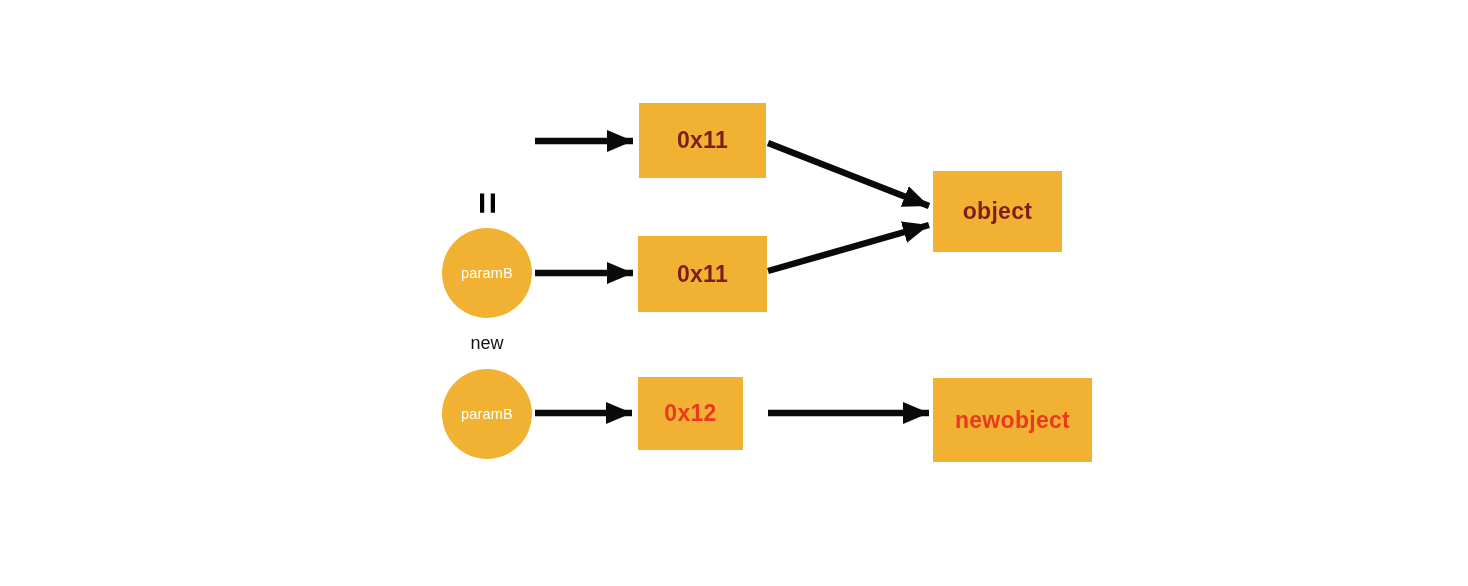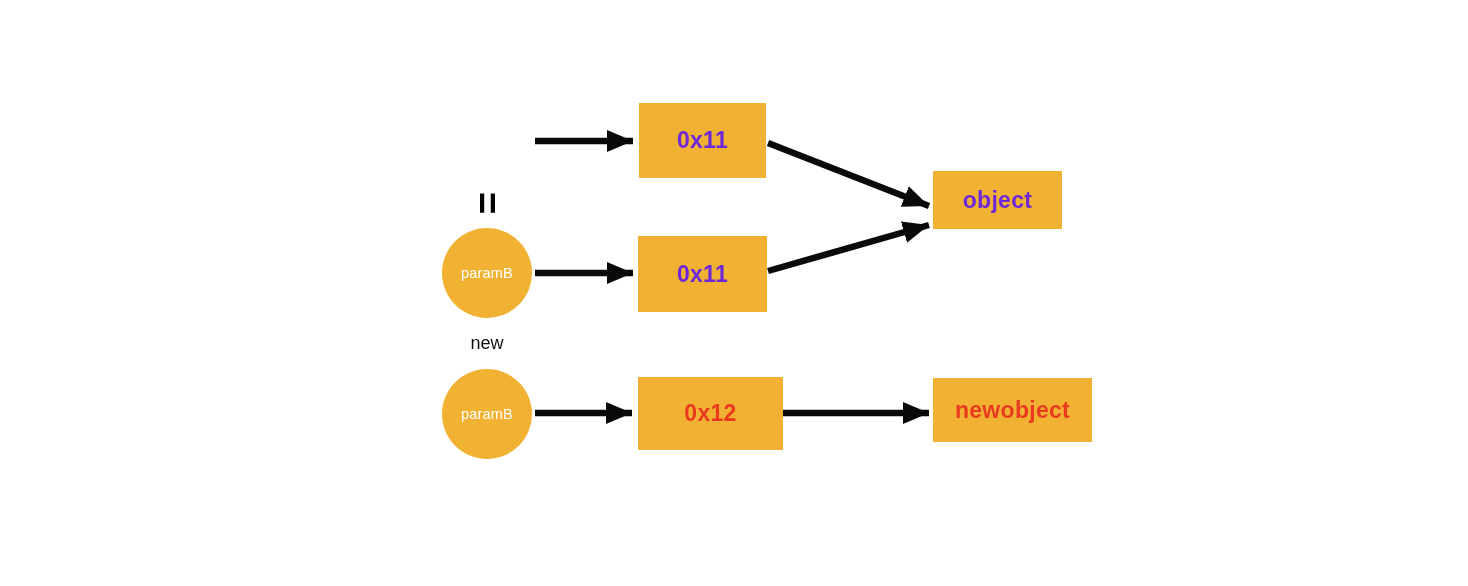--- a/index.html
+++ b/index.html
@@ -34,21 +34,21 @@
   .circle {
     width: 90px;
     height: 90px;
     border-radius: 50%;
     color: #ffffff;
     font-size: 14.5px;
     font-weight: 400;
     letter-spacing: 0.2px;
   }
   .box {
-    color: #6d28d9;
+    color: #7f1d1d;
     font-size: 23px;
     font-weight: 700;
     letter-spacing: 0.3px;
   }
   .box.red-text {
     color: #E93A20;
   }
   .equality {
     position: absolute;
     left: 452px;
@@ -105,31 +105,31 @@
     <span>=</span>
   </div>
 
   <div class="node circle" style="left:442px; top:228px;">
     <span>paramB</span>
   </div>
   <div class="node box" style="left:638px; top:236px; width:129px; height:76px;">
     <span>0x11</span>
   </div>
 
-  <div class="node box" style="left:933px; top:171px; width:129px; height:58px;">
+  <div class="node box" style="left:933px; top:171px; width:129px; height:81px;">
     <span>object</span>
   </div>
 
   <div class="new-label">
     <span>new</span>
   </div>
 
   <div class="node circle" style="left:442px; top:369px;">
     <span>paramB</span>
   </div>
-  <div class="node box red-text" style="left:638px; top:377px; width:145px; height:73px;text-align:center;">
+  <div class="node box red-text" style="left:638px; top:377px; width:105px; height:73px;text-align:center;">
     <span>0x12</span>
   </div>
-  <div class="node box red-text" style="left:933px; top:378px; width:159px; height:64px;">
+  <div class="node box red-text" style="left:933px; top:378px; width:159px; height:84px;">
     <span>newobject</span>
   </div>
 
 </div>
 
 </body></html>

